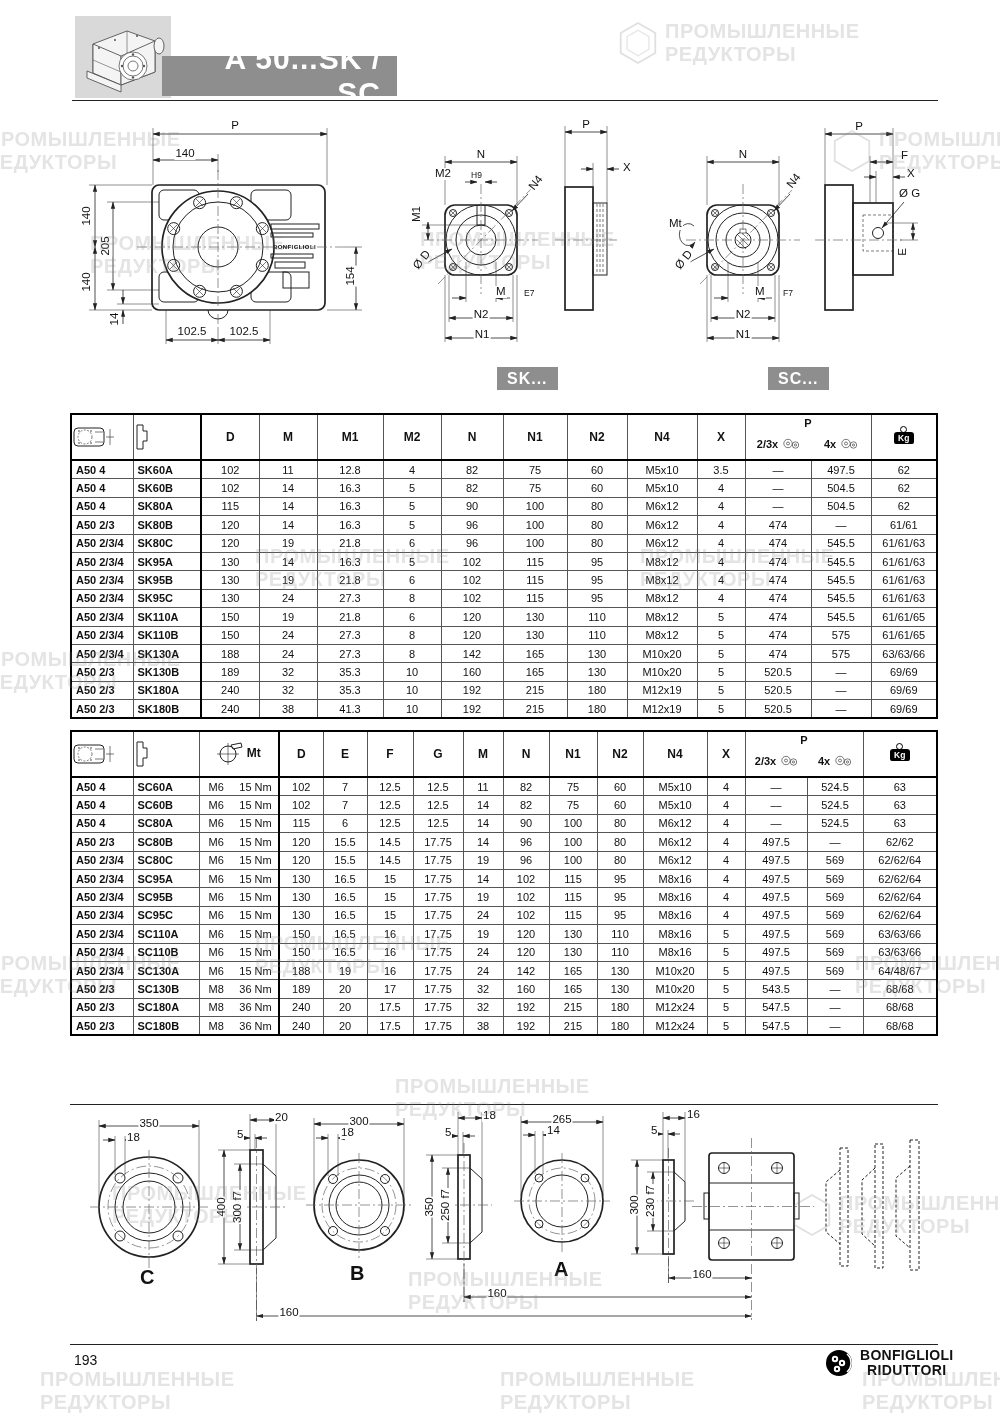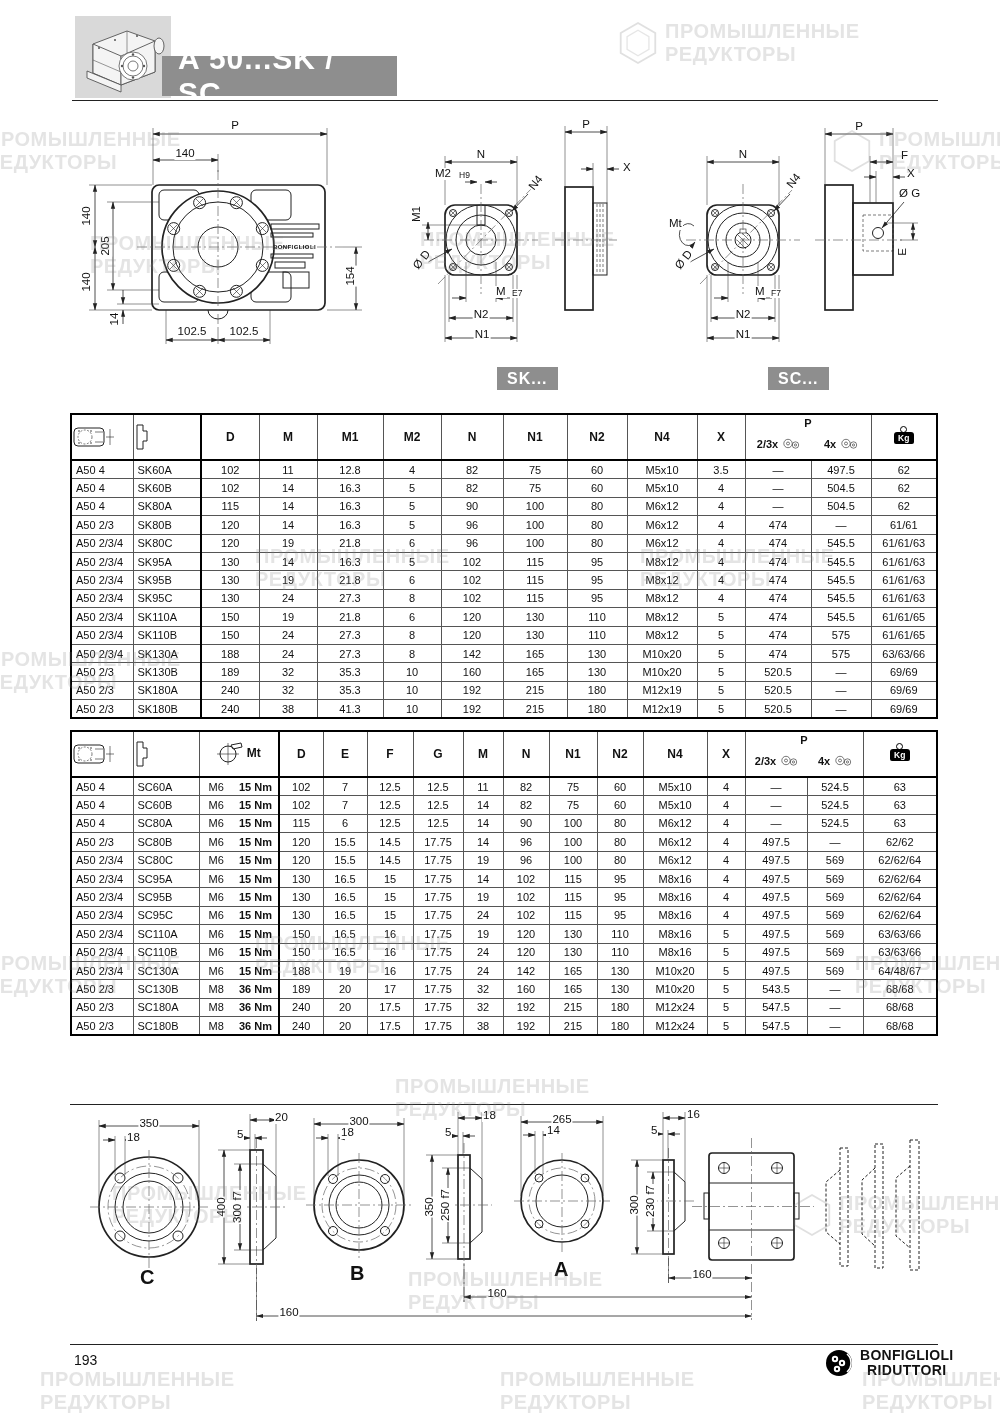--- a/index.html
+++ b/index.html
@@ -9,40 +9,40 @@
   .ln{stroke:#222;fill:none;stroke-width:1;}
   .th{stroke-width:1.7;}
   .thin{stroke-width:.6;}
   .fillw{fill:#fff;}
   .cl{stroke:#666;fill:none;stroke-width:.7;stroke-dasharray:10 3 2 3;}
   .dimln{stroke:#222;stroke-width:.8;fill:none;}
   .ext{stroke:#333;stroke-width:.55;fill:none;}
   .dash{stroke-dasharray:3 2;}
   .draw{position:absolute;}
   .dim{position:absolute;font-size:11.5px;line-height:1;background:#fff;padding:0 1px;white-space:nowrap;color:#111;}
-  .dim.small{font-size:8.5px;}
+  .dim.small{font-size:8.5px;margin-left:12px;}
   .ctr{transform:translateX(-50%);}
   .rot{transform:translate(-50%,-50%) rotate(-90deg);}
   .diag{transform:translate(-50%,-50%) rotate(-52deg);}
   .flg-letter{position:absolute;font-size:20px;font-weight:bold;background:transparent;}
   .banner{position:absolute;background:#8e8e8e;color:#fff;font-weight:bold;display:flex;align-items:center;}
-  .banner.big{font-size:30px;letter-spacing:1px;padding:0 16px;height:40px;}
+  .banner.big{font-size:30px;letter-spacing:1px;padding:0 16px;height:40px;text-align:right;}
   .banner.sub{font-size:16px;letter-spacing:1px;padding:0 10px;height:23px;}
   .rule{position:absolute;border-top:1.5px solid #222;height:0;}
   
   .product{position:absolute;left:75px;top:16px;width:96px;height:82px;background:#d9d9d9;}
   
   .tblwrap{position:absolute;left:70px;width:868px;}
   table{border-collapse:collapse;table-layout:fixed;width:866px;border:2px solid #000;background:transparent;}
   th,td{border:1px solid #555;font-size:11px;padding:0 1px;text-align:center;height:17.4px;overflow:hidden;}
   th{border-bottom:2px solid #000;font-size:12px;font-weight:bold;height:44px;vertical-align:middle;}
-  td.lead{font-weight:normal;text-align:left;padding-left:4px;}
+  td.lead{font-weight:bold;text-align:left;padding-left:4px;}
   .thick-r{border-right:2px solid #000 !important;}
   td.pair-l{border-right:none;}
-  td.pair-r{border-left:none;font-weight:bold;}
+  td.pair-r{border-left:none;}
   th.pcell{padding:0;}
   .p-top{font-size:11px;font-weight:bold;line-height:1;padding-top:2px;}
   .p-sub{display:flex;align-items:center;justify-content:space-around;height:30px;}
   .p-item{display:flex;align-items:center;gap:3px;font-size:11px;}
   .kg-icon{display:inline-block;position:relative;width:22px;height:19px;}
   .kg-ring{position:absolute;top:0;left:7px;width:5px;height:5px;border:1.6px solid #000;border-radius:50%;}
   .kg-body{position:absolute;left:1px;top:6px;width:20px;height:12px;background:#000;color:#fff;
            font-size:8.5px;font-weight:bold;border-radius:3px 3px 2px 2px;line-height:12px;text-align:center;}
   
   .wm{position:absolute;display:flex;align-items:center;gap:7px;pointer-events:none;z-index:9;}

